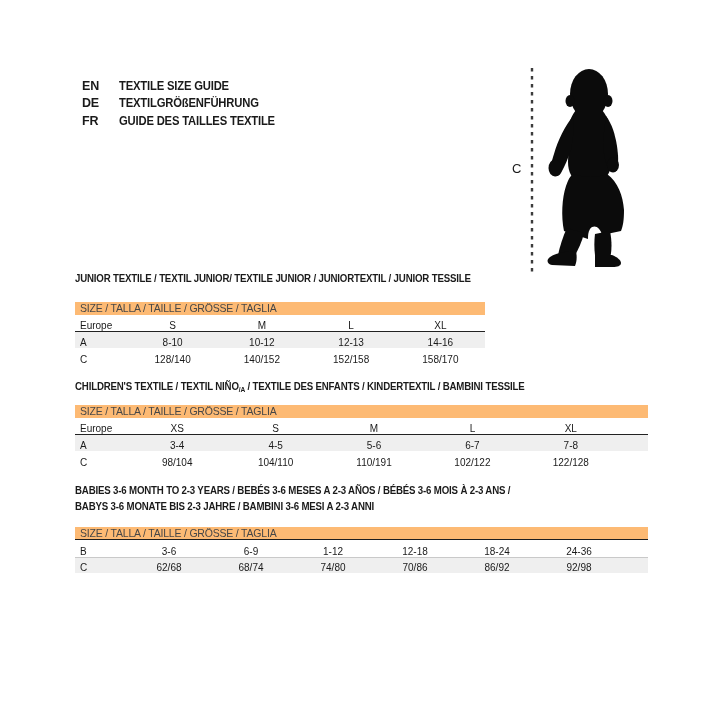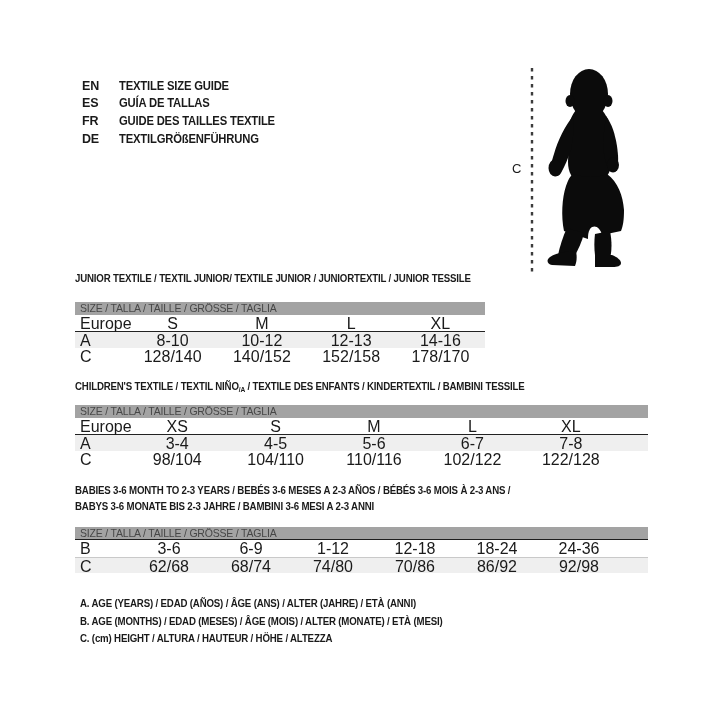--- a/index.html
+++ b/index.html
@@ -26,24 +26,24 @@
   .t1 { top:270px; }
   .t2 { top:378px; }
   .t3 { top:482px; }
   .sub { font-size:7.5px; vertical-align:-2px; }
 
   
   .tbl { position:absolute; left:75px; }
   .tbl1 { top:302px; width:410px; }
   .tbl2 { top:405px; width:577px; }
   .tbl3 { top:527px; width:577px; }
-  .tbl-bar { height:13px; background:#a3a3a3; color:#474747; font-size:10.5px;
+  .tbl-bar { height:13px; background:#fdba74; color:#474747; font-size:10.5px;
              line-height:13px; padding-left:5px; letter-spacing:-0.2px; box-sizing:border-box; }
   .tbl-bar.black-under { border-bottom:1px solid #1e1e1e; }
-  .trow { display:flex; align-items:flex-start; font-size:16px; height:16px; box-sizing:border-box; }
+  .trow { display:flex; align-items:flex-end; font-size:10px; height:16px; box-sizing:border-box; }
   .trow.tall { height:17px; }
   .trow .tl { width:53px; padding-left:5px; box-sizing:border-box; }
   .trow .tc { flex:1; text-align:center; }
   .trow .tspacer { width:32px; }
   .shaded { background:#efefef; }
   .underline { border-bottom:1px solid #222222; }
   .faint-top { border-top:1px solid #c9c9c9; }
 
   
   .notes { position:absolute; left:80px; top:595px; }
@@ -55,30 +55,26 @@
 <body>
 
 <div class="canvas">
 
   <div class="lang-block">
     <div class="lang-row">
       <span class="lang-code">EN</span>
       <span class="squeeze">TEXTILE SIZE GUIDE</span>
     </div>
     <div class="lang-row">
-      <span class="lang-code">ES</span>
-      <span class="squeeze">GUÍA DE TALLAS</span>
+      <span class="lang-code">DE</span>
+      <span class="squeeze">TEXTILGRÖßENFÜHRUNG</span>
     </div>
     <div class="lang-row">
       <span class="lang-code">FR</span>
       <span class="squeeze">GUIDE DES TAILLES TEXTILE</span>
-    </div>
-    <div class="lang-row">
-      <span class="lang-code">DE</span>
-      <span class="squeeze">TEXTILGRÖßENFÜHRUNG</span>
     </div>
   </div>
 
   <span class="measure-c">C</span>
   <svg class="measure-line" width="4" height="204">
     <line x1="2" y1="0" x2="2" y2="204" stroke="#3c3c3c" stroke-width="2.4" stroke-dasharray="3.5 4.5"></line>
   </svg>
   <svg class="baby-svg" width="92" height="204" viewBox="0 0 92 204">
     <g fill="#0b0b0b">
       <ellipse cx="46" cy="26" rx="19" ry="25"></ellipse>
@@ -112,21 +108,21 @@
       <span class="tc">8-10</span>
       <span class="tc">10-12</span>
       <span class="tc">12-13</span>
       <span class="tc">14-16</span>
     </div>
     <div class="trow tall">
       <span class="tl">C</span>
       <span class="tc">128/140</span>
       <span class="tc">140/152</span>
       <span class="tc">152/158</span>
-      <span class="tc">178/170</span>
+      <span class="tc">158/170</span>
     </div>
   </div>
 
   <div class="sec-title t2"><span>CHILDREN'S TEXTILE / TEXTIL NIÑO</span><span class="sub">/A</span><span> / TEXTILE DES ENFANTS / KINDERTEXTIL / BAMBINI TESSILE</span></div>
   <div class="tbl tbl2">
     <div class="tbl-bar">SIZE / TALLA / TAILLE / GRÖSSE / TAGLIA</div>
     <div class="trow tall underline">
       <span class="tl">Europe</span>
       <span class="tc">XS</span>
       <span class="tc">S</span>
@@ -141,21 +137,21 @@
       <span class="tc">4-5</span>
       <span class="tc">5-6</span>
       <span class="tc">6-7</span>
       <span class="tc">7-8</span>
       <span class="tspacer"></span>
     </div>
     <div class="trow tall">
       <span class="tl">C</span>
       <span class="tc">98/104</span>
       <span class="tc">104/110</span>
-      <span class="tc">110/116</span>
+      <span class="tc">110/191</span>
       <span class="tc">102/122</span>
       <span class="tc">122/128</span>
       <span class="tspacer"></span>
     </div>
   </div>
 
   <div class="sec-title t3">
     <div>BABIES 3-6 MONTH TO 2-3 YEARS / BEBÉS 3-6 MESES A 2-3 AÑOS / BÉBÉS 3-6 MOIS À 2-3 ANS /</div>
     <div>BABYS 3-6 MONATE BIS 2-3 JAHRE / BAMBINI 3-6 MESI A 2-3 ANNI</div>
   </div>
@@ -176,19 +172,14 @@
       <span class="tc">62/68</span>
       <span class="tc">68/74</span>
       <span class="tc">74/80</span>
       <span class="tc">70/86</span>
       <span class="tc">86/92</span>
       <span class="tc">92/98</span>
       <span class="tspacer"></span>
     </div>
   </div>
 
-  <div class="notes">
-    <div class="note-line">A. AGE (YEARS) / EDAD (AÑOS) / ÂGE (ANS) / ALTER (JAHRE) / ETÀ (ANNI)</div>
-    <div class="note-line">B. AGE (MONTHS) / EDAD (MESES) / ÂGE (MOIS) / ALTER (MONATE) / ETÀ (MESI)</div>
-    <div class="note-line">C. (cm) HEIGHT / ALTURA / HAUTEUR / HÖHE / ALTEZZA</div>
-  </div>
 
 </div>
 
 </body></html>

